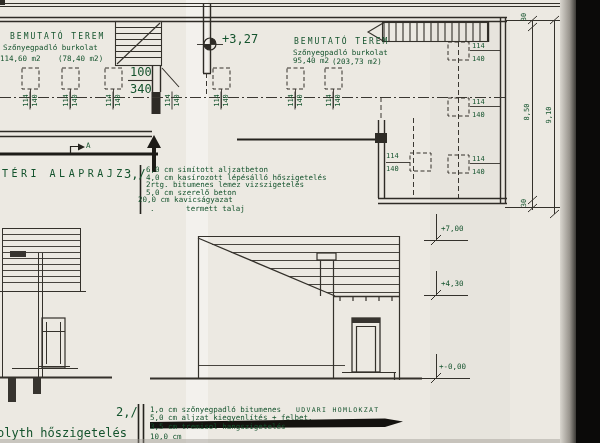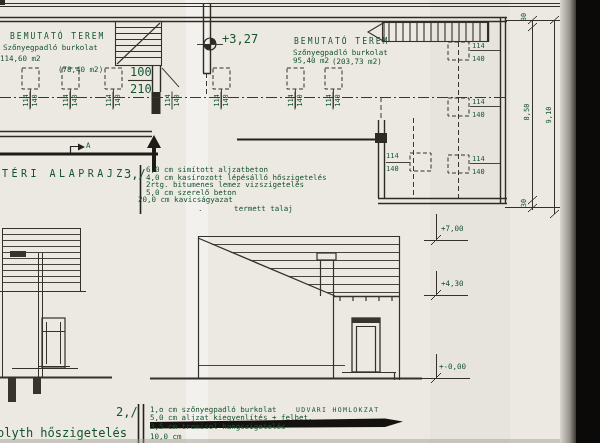--- a/index.html
+++ b/index.html
@@ -155,30 +155,30 @@
     <g stroke="#24221d">
       <path d="M140.5,165 V214" stroke-width="1.6"></path>
       <path d="M138.5,404 V443 M143.5,404 V443" stroke-width="1.6"></path>
     </g>
     <path d="M150,422 L385,418.5 L403,421.5 L385,427 L150,428.5 Z" fill="#14120f"></path>
   </svg>
 
   <div class="t roomname" style="left:10px;top:33px;">BEMUTATÓ TEREM</div>
   <div class="t fs75" style="left:3px;top:44px;">Szőnyegpadló burkolat</div>
   <div class="t fs75" style="left:0px;top:55px;">114,60 m2</div>
-  <div class="t fs75" style="left:58px;top:55px;margin-top:11px;">(78,40 m2)</div>
+  <div class="t fs75" style="left:58px;top:55px;">(78,40 m2)</div>
 
   <div class="t roomname" style="left:294px;top:38px;">BEMUTATÓ TEREM</div>
   <div class="t fs75" style="left:293px;top:49px;">Szőnyegpadló burkolat</div>
   <div class="t fs75" style="left:293px;top:57px;">95,40 m2</div>
   <div class="t fs75" style="left:332px;top:58px;">(203,73 m2)</div>
 
   <div class="t fs8" style="left:222px;top:33px;">+3,27</div>
   <div class="t fs8" style="left:130px;top:66px;">100</div>
-  <div class="t fs8" style="left:130px;top:83px;">210</div>
+  <div class="t fs8" style="left:130px;top:83px;">340</div>
   <div class="t fs75" style="left:86px;top:142px;">A</div>
 
   <div class="vlab" style="left:17px;top:92px;">
       <div>114</div>
       <div class="b">140</div>
     </div>
   <div class="vlab" style="left:57px;top:92px;">
       <div>114</div>
       <div class="b">140</div>
     </div>
@@ -226,28 +226,28 @@
   <div class="rlab" style="left:511px;top:199px;width:26px;">30</div>
 
   <div class="t plantitle" style="left:2px;top:169px;">TÉRI ALAPRAJZ</div>
 
   <div class="t fs8" style="left:124px;top:168px;">3,/</div>
   <div class="t fs75" style="left:146px;top:166px;text-align:center;">6,0 cm simított aljzatbeton</div>
   <div class="t fs75" style="left:146px;top:174px;">4,0 cm kasírozott lépésálló hőszigetelés</div>
   <div class="t fs75" style="left:146px;top:181px;">2rtg. bitumenes lemez vizszigetelés</div>
   <div class="t fs75" style="left:146px;top:189px;">5,0 cm szerelő beton</div>
   <div class="t fs75" style="left:138px;top:196px;text-align:center;">20,0 cm kavicságyazat</div>
-  <div class="t fs75" style="left:150px;top:205px;margin-left:48px;">.       termett talaj</div>
+  <div class="t fs75" style="left:150px;top:205px;">.       termett talaj</div>
 
   <div class="t fs75" style="left:441px;top:225px;">+7,00</div>
   <div class="t fs75" style="left:441px;top:280px;">+4,30</div>
   <div class="t fs75" style="left:439px;top:363px;">+-0,00</div>
 
   <div class="t fs8" style="left:116px;top:406px;">2,/</div>
-  <div class="t fs75" style="left:150px;top:406px;">1,o cm szőnyegpadló burkolat</div>
+  <div class="t fs75" style="left:150px;top:406px;">1,o cm szőnyegpadló bitumenes</div>
   <div class="t fs75" style="left:150px;top:414px;">5,0 cm aljzat kiegyenlítés + felbet.</div>
   <div class="t fs75" style="left:150px;top:423px;">3,5 cm tremisol hangszigetelés</div>
   <div class="t fs75" style="left:150px;top:433px;">10,0 cm</div>
   <div class="t elevtitle" style="left:264px;top:407px;padding-left:32px;">UDVARI HOMLOKZAT</div>
   <div class="t fs8" style="left:-3px;top:427px;">olyth hőszigetelés</div>
 
   <div style="position:absolute;left:0;top:439px;width:575px;height:4px;background:rgba(160,156,148,0.45);"></div>
   <div style="position:absolute;left:560px;top:0;width:16px;height:443px;background:linear-gradient(90deg,#d9d6cf,#98948d 60%,#3c3a36);"></div>
   <div style="position:absolute;left:576px;top:0;width:24px;height:443px;background:#0b0a09;"></div>
 </div>

